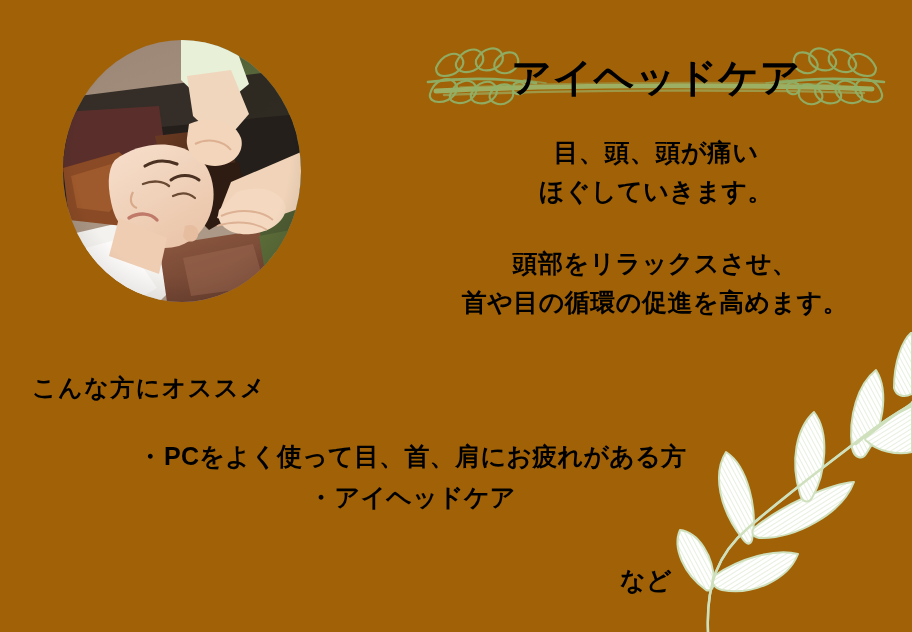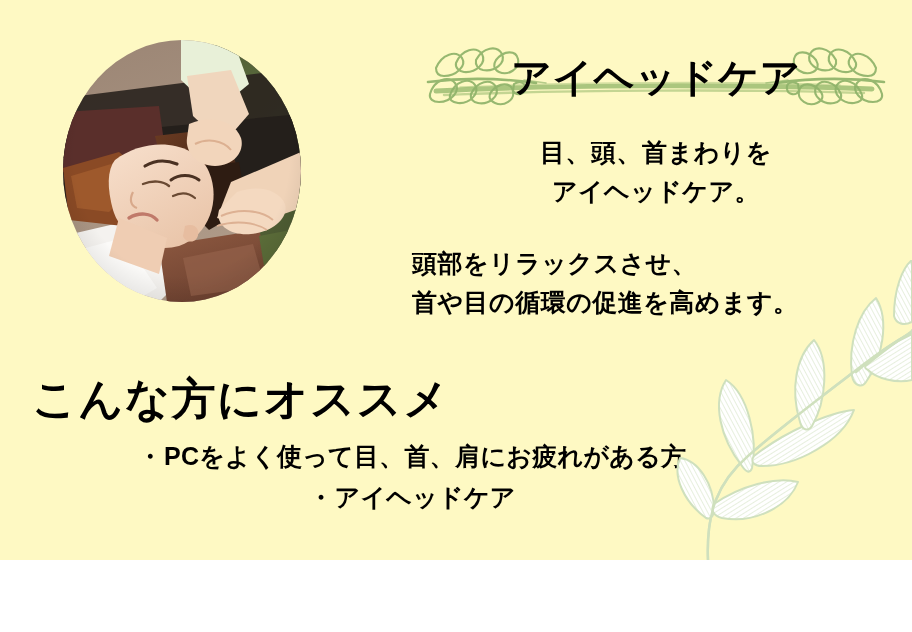--- a/index.html
+++ b/index.html
@@ -6,22 +6,22 @@
     margin: 0;
     padding: 0;
     background: #ffffff;
   }
   body {
     font-family: "Liberation Sans", "DejaVu Sans", sans-serif;
   }
   #slide {
     position: relative;
     width: 912px;
-    height: 560px;
-    background: #fef9c3;
+    height: 632px;
+    background: #a16207;
     overflow: hidden;
   }
 
   
   #photo-wrap {
     position: absolute;
     left: 63px;
     top: 40px;
     width: 238px;
     height: 262px;
@@ -70,34 +70,35 @@
     font-weight: 700;
     color: #000000;
     line-height: 1.55;
     letter-spacing: 0.5px;
   }
   #lead-2 {
     position: absolute;
     left: 412px;
     top: 244px;
     width: 486px;
+    text-align: center;
     font-size: 25px;
     font-weight: 700;
     color: #000000;
     line-height: 1.55;
     letter-spacing: 0.5px;
   }
   .copy-line { display: block; white-space: nowrap; }
 
   
   #rec-heading {
     position: absolute;
     left: 32px;
     top: 374px;
-    font-size: 44px;
+    font-size: 24px;
     font-weight: 700;
     color: #000000;
     letter-spacing: 1.5px;
     line-height: 1.15;
     white-space: nowrap;
   }
 
   
   #bullet-list {
     position: absolute;
@@ -270,22 +271,22 @@
         <path d="M71 54 C79 44 91 44 93 53 C95 62 84 69 75 65 C70 63 68 59 71 54 Z"></path>
         <path d="M94 46 C100 42 106 45 105 51 C104 57 96 58 93 53 Z"></path>
         <path d="M8 44 C40 40 80 40 116 45" stroke-width="2.6"></path>
         <path d="M104 42 L126 45" stroke-width="1.6" opacity="0.7"></path>
       </g>
     </svg>
     <div id="title-text">アイヘッドケア</div>
   </div>
 
   <div id="lead-1">
-    <span class="copy-line">目、頭、首まわりを</span>
-    <span class="copy-line">アイヘッドケア。</span>
+    <span class="copy-line">目、頭、頭が痛い</span>
+    <span class="copy-line">ほぐしていきます。</span>
   </div>
 
   <div id="lead-2">
     <span class="copy-line">頭部をリラックスさせ、</span>
     <span class="copy-line">首や目の循環の促進を高めます。</span>
   </div>
 
   <div id="rec-heading">こんな方にオススメ</div>
 
   <div id="bullet-list">

